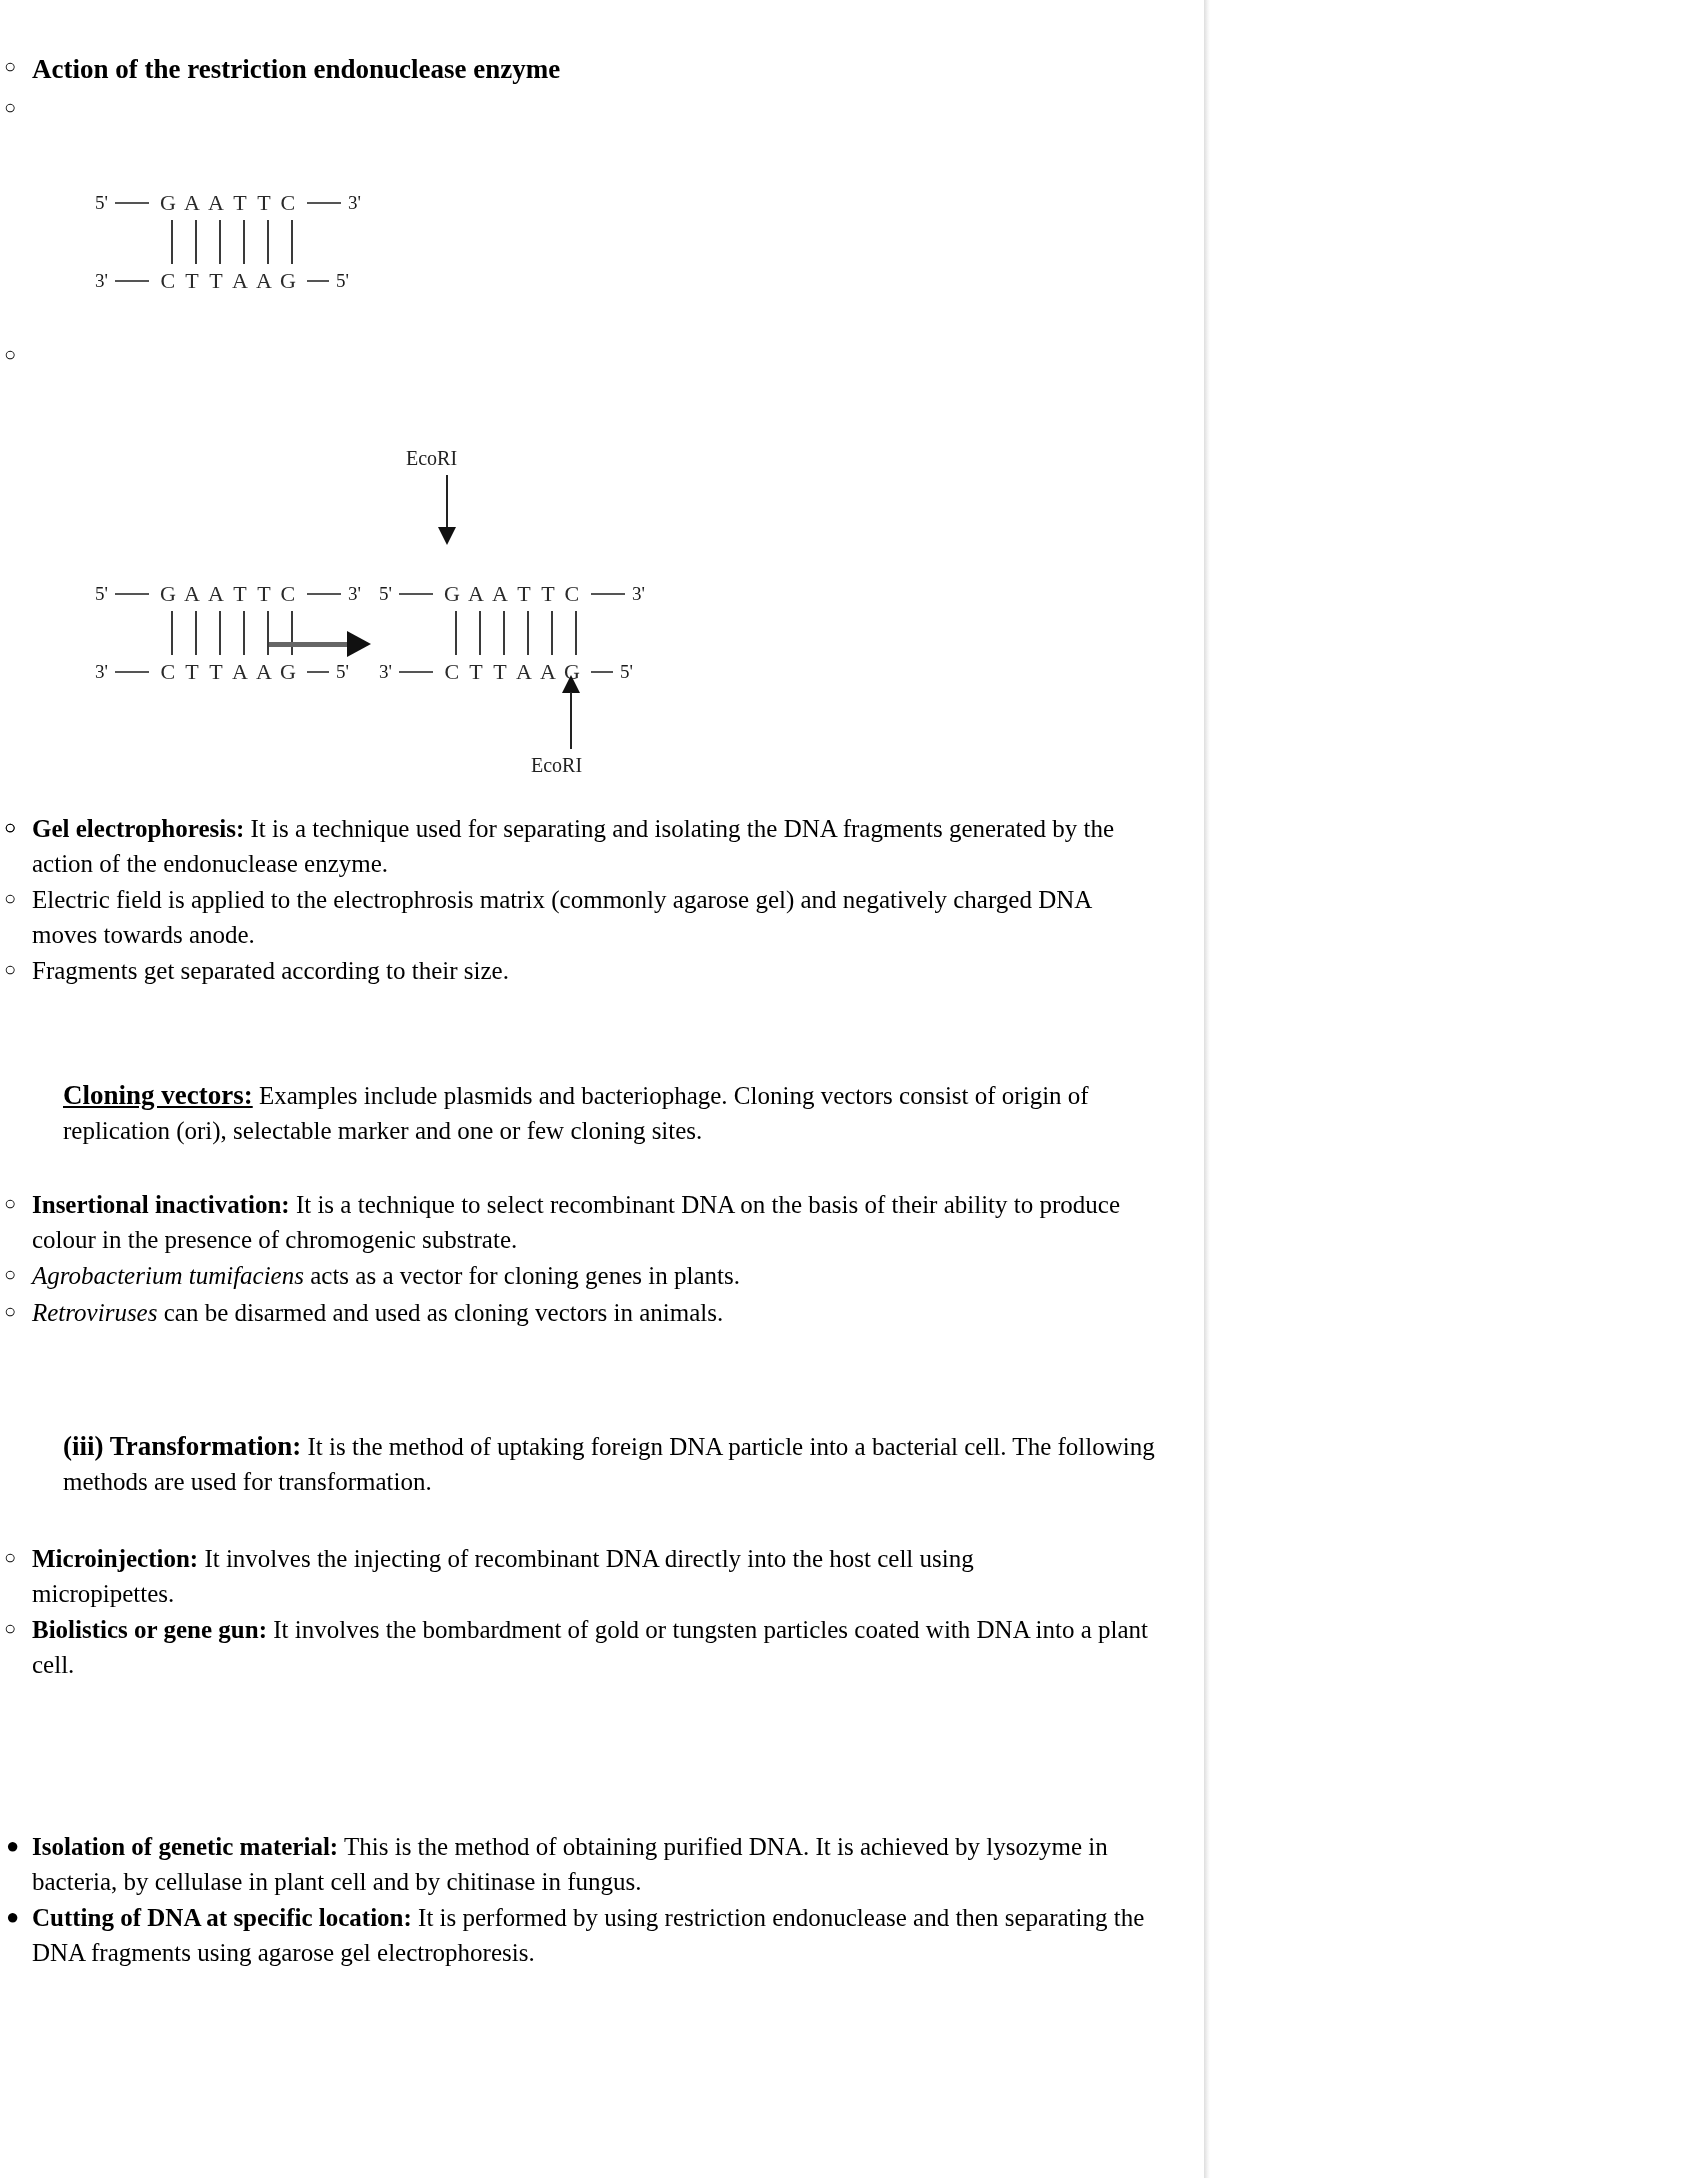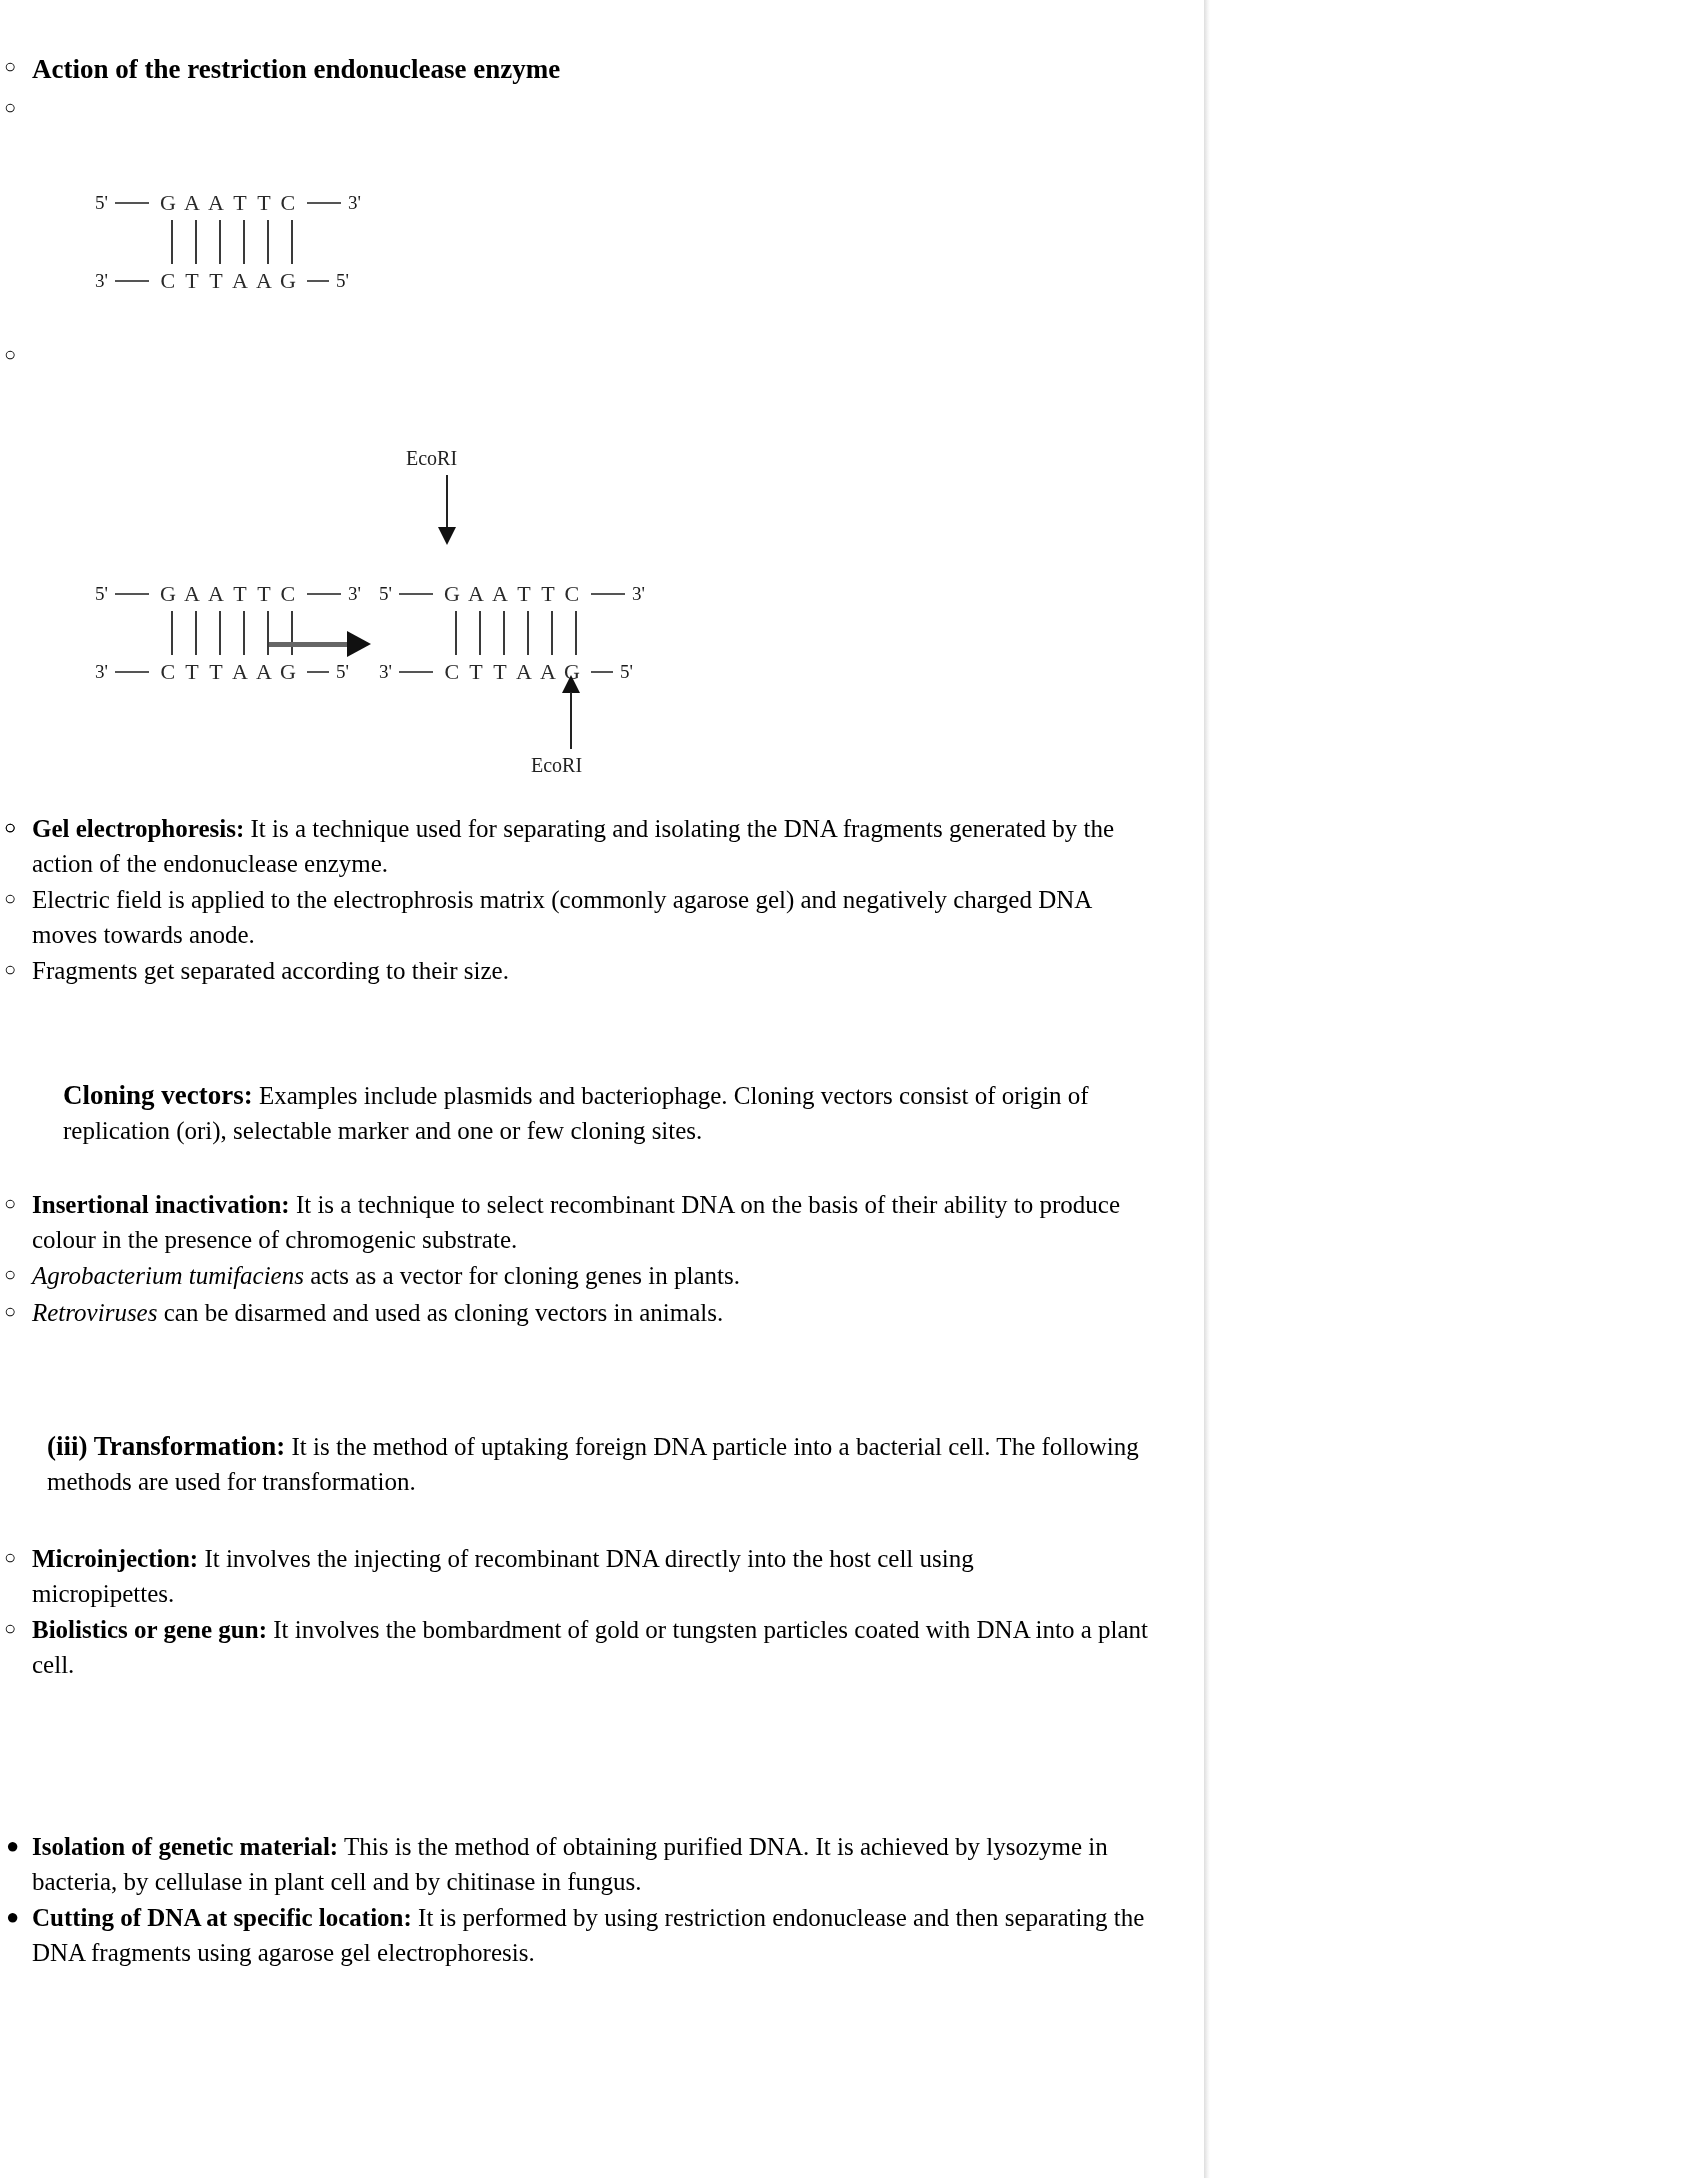--- a/index.html
+++ b/index.html
@@ -373,42 +373,42 @@
       </li>
       <li class="item" style="padding-right:59px;">
         <span class="bullet">○</span>
         <span>Fragments get separated according to their size.</span>
       </li>
     </ul>
   </div>
 
   <div class="blk" style="left:63px; top:1077px; width:1109px;">
     <p class="para">
-      <b style="font-size:27px;">Cloning vectors:</b><span> Examples include plasmids and bacteriophage. Cloning vectors consist of origin of replication (ori), selectable marker and one or few cloning sites.</span>
+      <b style="font-size:27px;text-decoration:underline;">Cloning vectors:</b><span> Examples include plasmids and bacteriophage. Cloning vectors consist of origin of replication (ori), selectable marker and one or few cloning sites.</span>
     </p>
   </div>
 
   <div class="blk" style="left:0; top:1188px; width:1204px;">
     <ul class="lvl lvl1">
       <li class="item" style="padding-right:69px;">
         <span class="bullet">○</span>
         <b>Insertional inactivation:</b><span> It is a technique to select recombinant DNA on the basis of their ability to produce colour in the presence of chromogenic substrate.</span>
       </li>
       <li class="item" style="padding-right:69px;">
         <span class="bullet">○</span>
         <i>Agrobacterium tumifaciens</i><span> acts as a vector for cloning genes in plants.</span>
       </li>
       <li class="item" style="padding-right:69px;">
         <span class="bullet">○</span>
         <i>Retroviruses</i><span> can be disarmed and used as cloning vectors in animals.</span>
       </li>
     </ul>
   </div>
 
-  <div class="blk" style="left:47px; top:1428px; width:1109px;">
+  <div class="blk" style="left:63px; top:1428px; width:1109px;">
     <p class="para">
       <b style="font-size:27px;">(iii) Transformation:</b><span> It is the method of uptaking foreign DNA particle into a bacterial cell. The following methods are used for transformation.</span>
     </p>
   </div>
 
   <div class="blk" style="left:0; top:1542px; width:1204px;">
     <ul class="lvl lvl1">
       <li class="item" style="padding-right:109px;">
         <span class="bullet">○</span>
         <b>Microinjection:</b><span> It involves the injecting of recombinant DNA directly into the host cell using micropipettes.</span>

